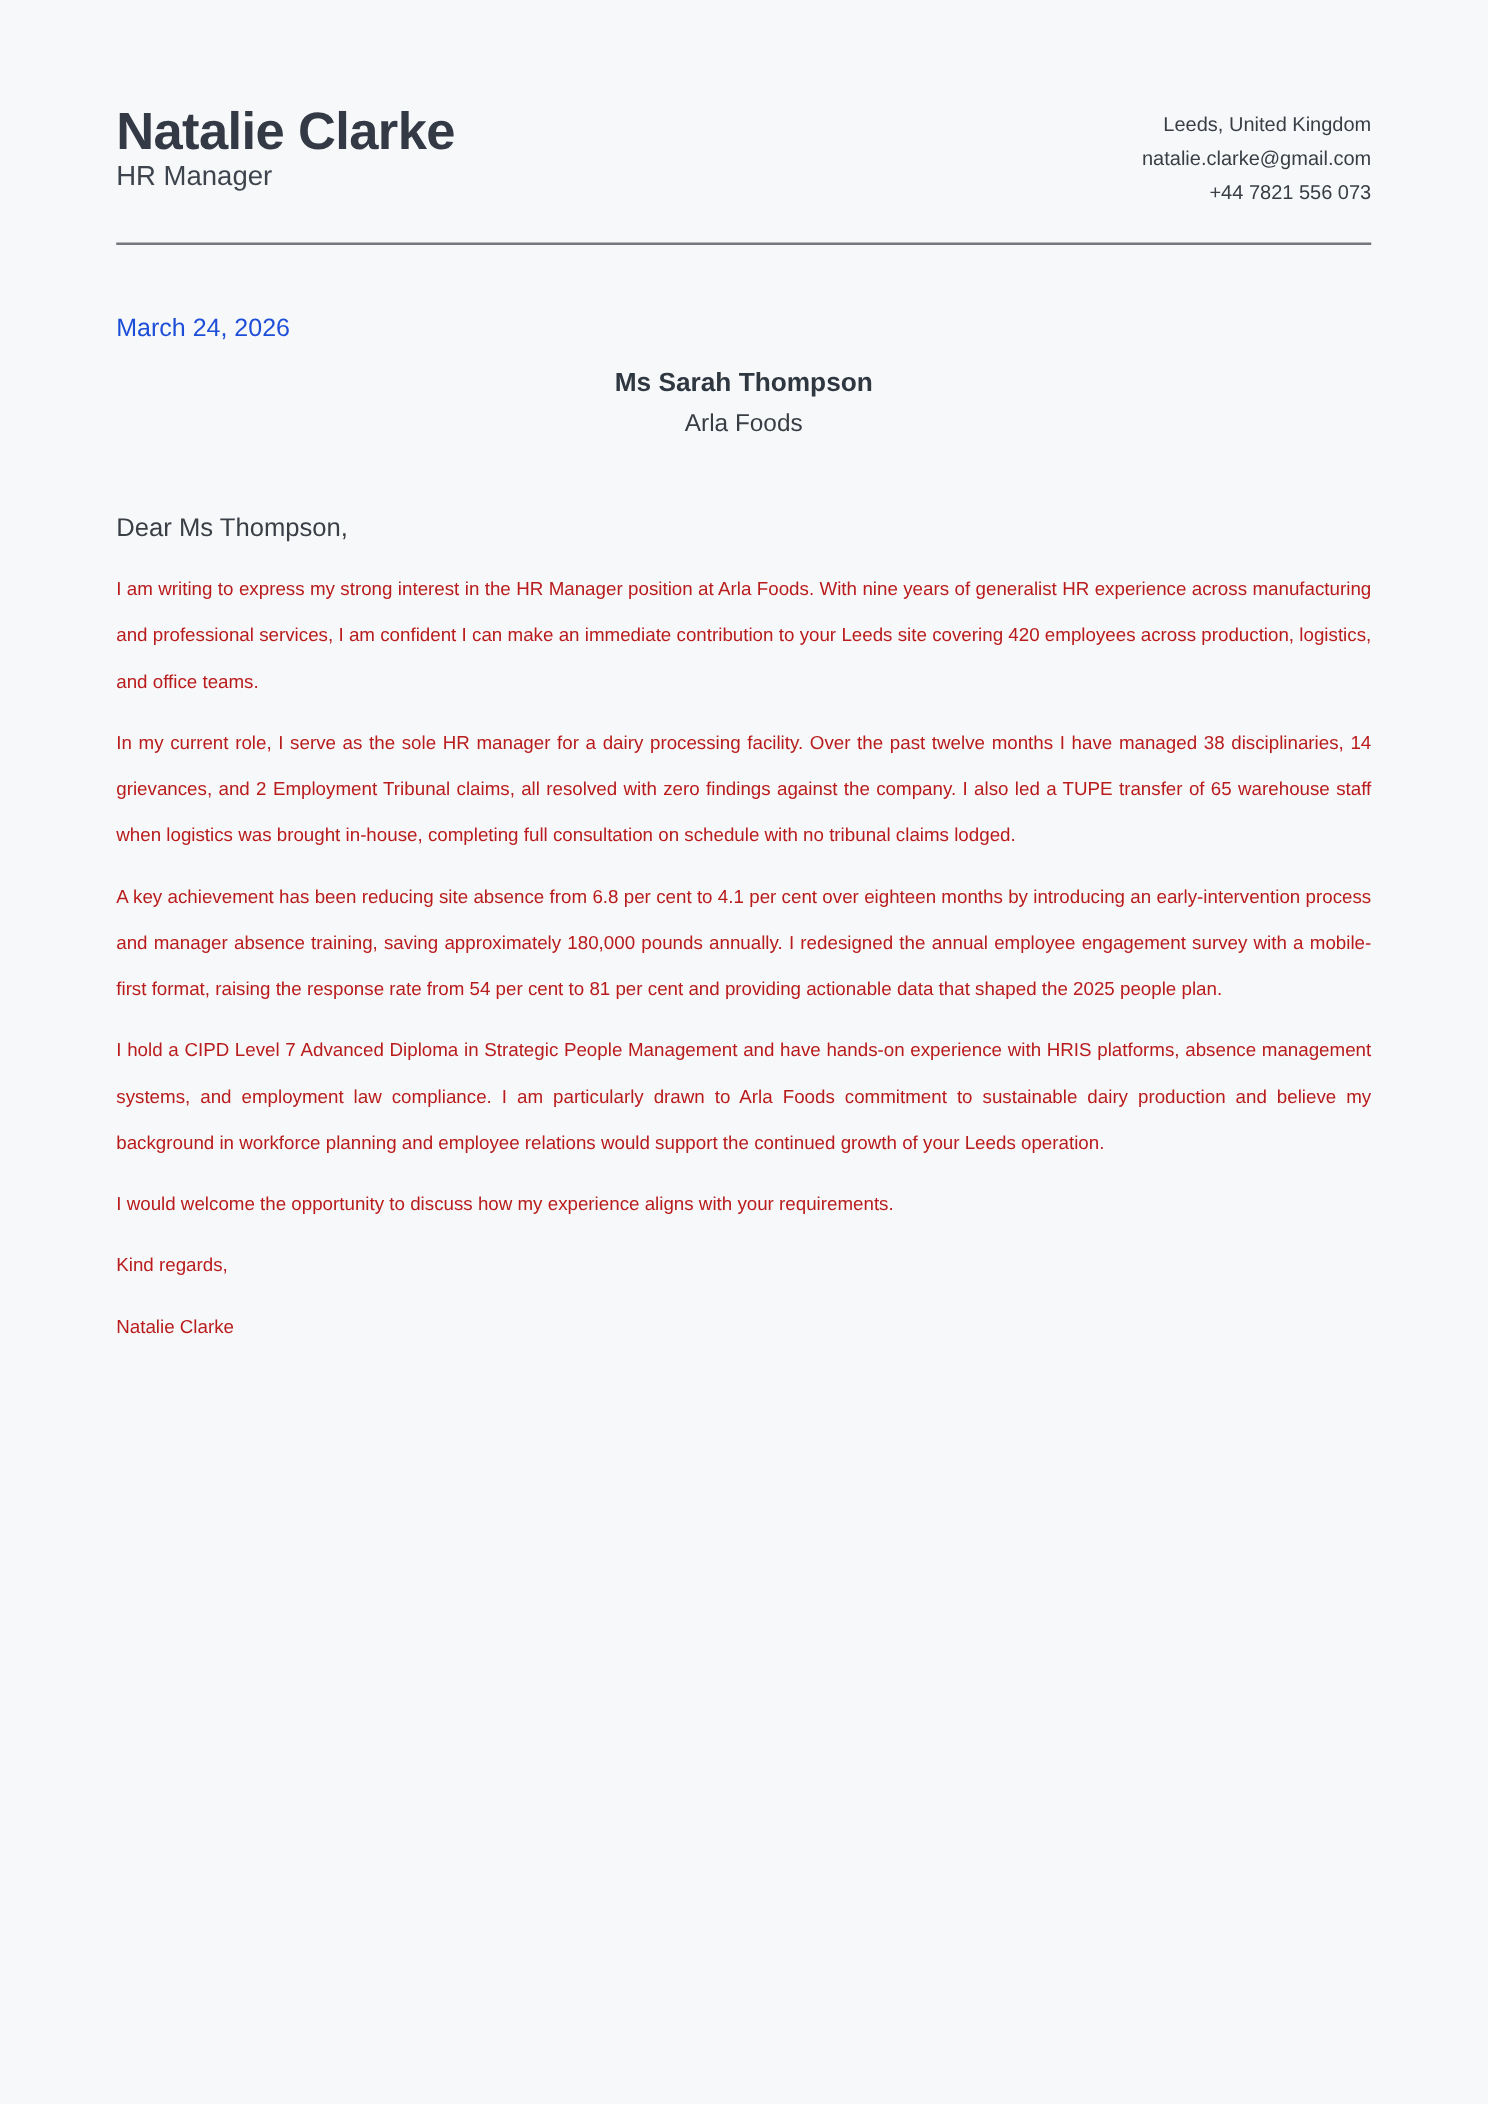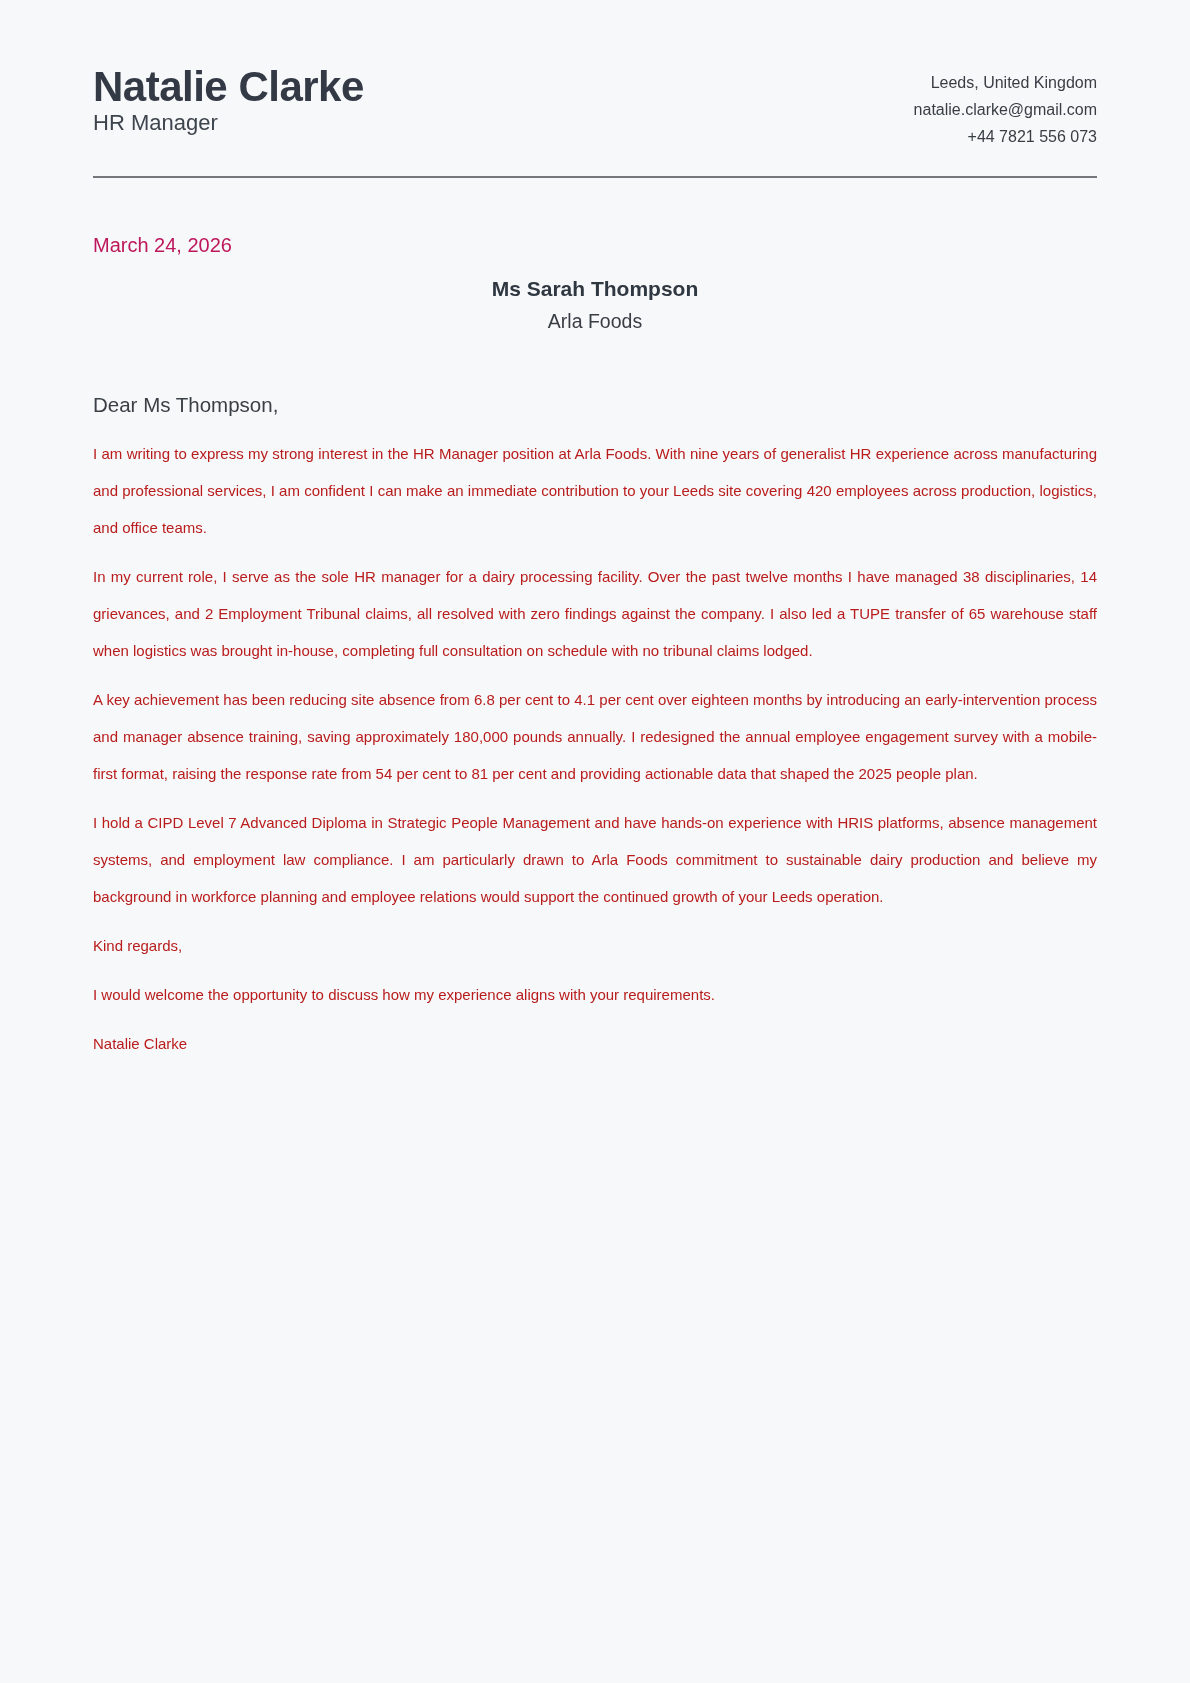--- a/index.html
+++ b/index.html
@@ -11,21 +11,21 @@
     height: 1683px;
     background: #f7f8fa;
     font-family: "Liberation Sans", sans-serif;
     color: #3a3f46;
     -webkit-font-smoothing: antialiased;
   }
   .page {
     box-sizing: border-box;
     width: 1190px;
     height: 1637px;
-    padding: 64px 93px 0 93px;
+    padding: 82px 93px 0 93px;
     overflow: hidden;
   }
   
   .header {
     display: flex;
     justify-content: space-between;
     align-items: flex-start;
   }
   .identity .full-name {
     font-size: 42px;
@@ -47,21 +47,21 @@
   }
   .header-divider {
     border: none;
     border-top: 2px solid #74777c;
     margin: 26px 0 0 0;
   }
   
   .date-line {
     margin-top: 56px;
     font-size: 20px;
-    color: #be185d;
+    color: #1d4ed8;
   }
   .recipient {
     margin-top: 20px;
     text-align: center;
   }
   .recipient-name {
     font-size: 21px;
     font-weight: 700;
     color: #2f3741;
   }
@@ -114,18 +114,18 @@
     <div class="recipient-company">Arla Foods</div>
   </div>
 
   <div class="salutation">Dear Ms Thompson,</div>
 
   <div class="letter-body">
     <p>I am writing to express my strong interest in the HR Manager position at Arla Foods. With nine years of generalist HR experience across manufacturing and professional services, I am confident I can make an immediate contribution to your Leeds site covering 420 employees across production, logistics, and office teams.</p>
     <p>In my current role, I serve as the sole HR manager for a dairy processing facility. Over the past twelve months I have managed 38 disciplinaries, 14 grievances, and 2 Employment Tribunal claims, all resolved with zero findings against the company. I also led a TUPE transfer of 65 warehouse staff when logistics was brought in-house, completing full consultation on schedule with no tribunal claims lodged.</p>
     <p>A key achievement has been reducing site absence from 6.8 per cent to 4.1 per cent over eighteen months by introducing an early-intervention process and manager absence training, saving approximately 180,000 pounds annually. I redesigned the annual employee engagement survey with a mobile-first format, raising the response rate from 54 per cent to 81 per cent and providing actionable data that shaped the 2025 people plan.</p>
     <p>I hold a CIPD Level 7 Advanced Diploma in Strategic People Management and have hands-on experience with HRIS platforms, absence management systems, and employment law compliance. I am particularly drawn to Arla Foods commitment to sustainable dairy production and believe my background in workforce planning and employee relations would support the continued growth of your Leeds operation.</p>
+    <p class="plain">I would welcome the opportunity to discuss how my experience aligns with your requirements.</p>
     <p class="plain">Kind regards,</p>
-    <p class="plain">I would welcome the opportunity to discuss how my experience aligns with your requirements.</p>
     <p class="plain">Natalie Clarke</p>
   </div>
 
 </div>
 
 </body></html>

